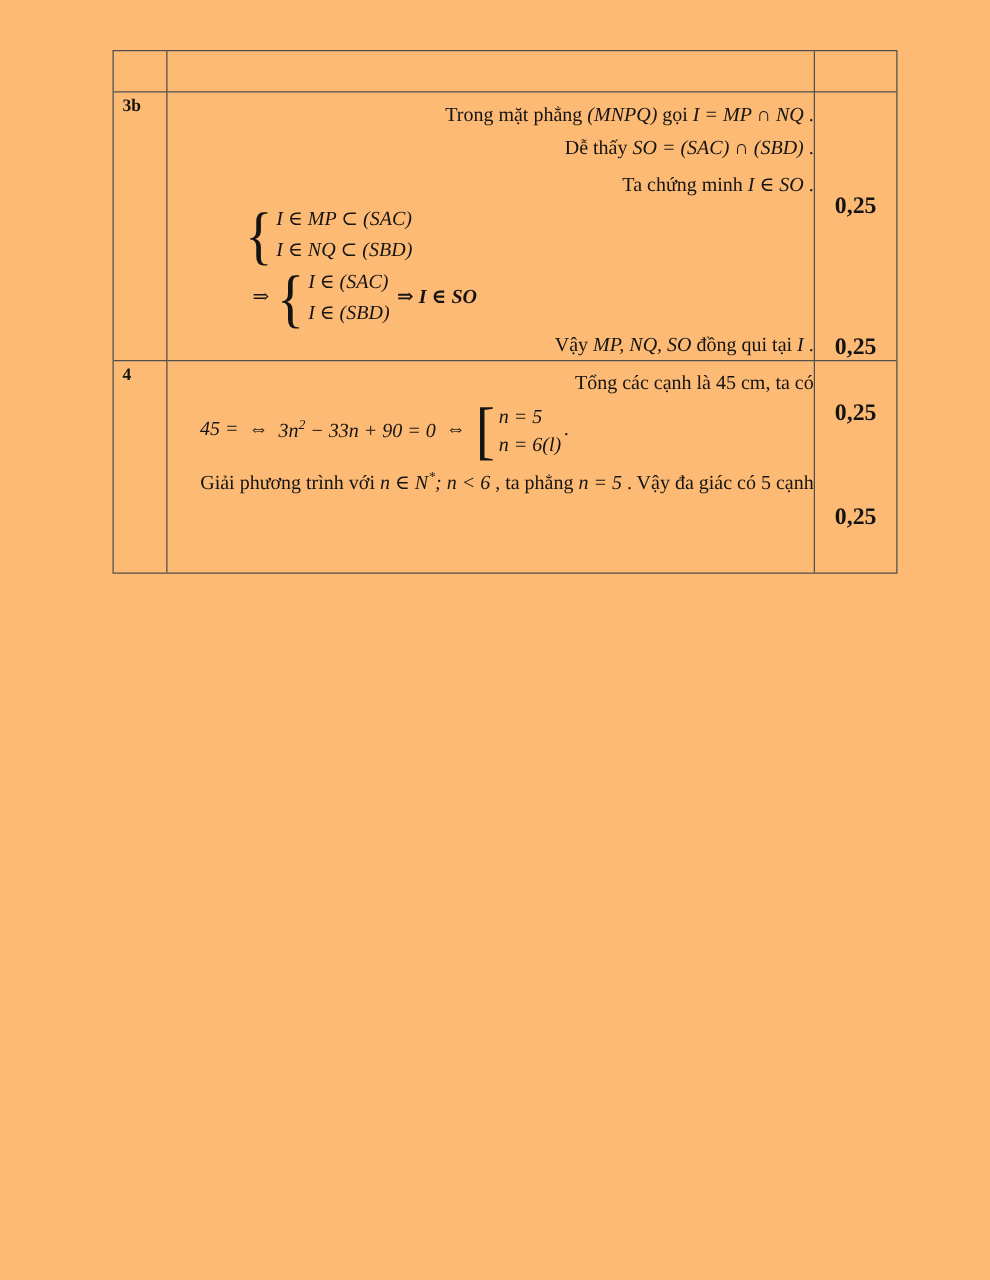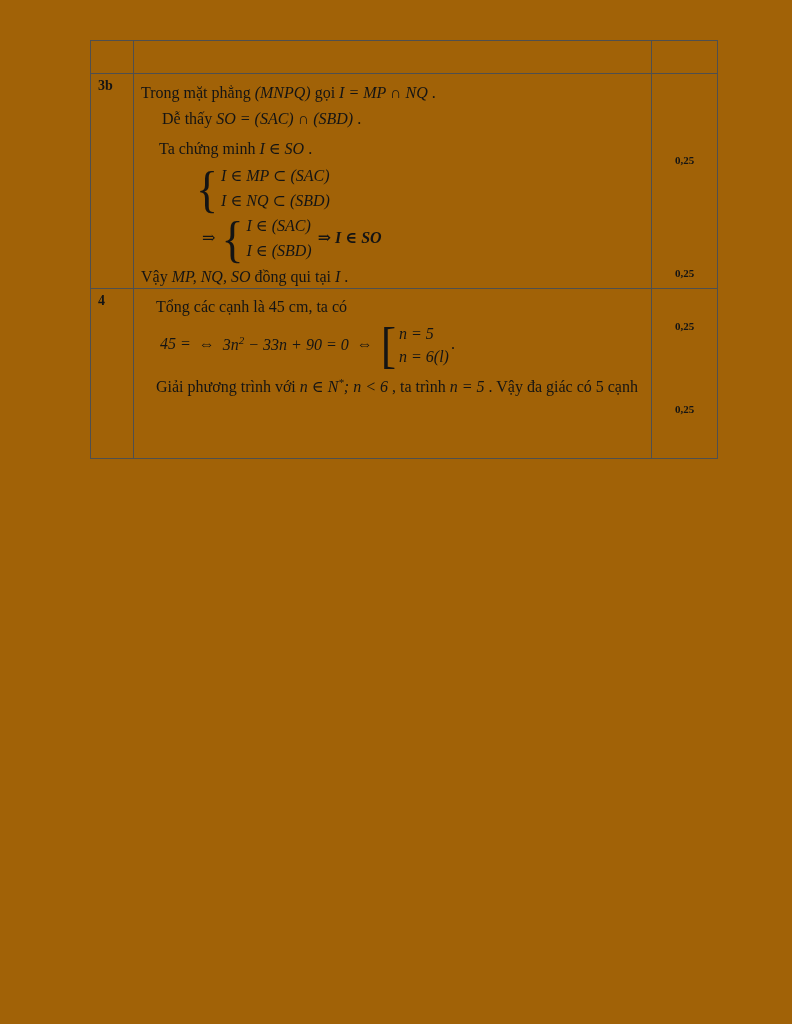--- a/index.html
+++ b/index.html
@@ -2,21 +2,21 @@
 <html><head>
 <meta charset="utf-8">
 <style>
   * { margin:0; padding:0; box-sizing:border-box; }
   html,body { background:#ffffff; }
   body {
     width:792px; height:1024px;
     font-family:"Liberation Serif","DejaVu Serif",serif;
     color:#141414;
   }
-  .page { position:relative; width:792px; height:1024px; background:#a16207; overflow:hidden; }
+  .page { position:relative; width:792px; height:1024px; background:#fdba74; overflow:hidden; }
 
   .tbl {
     position:absolute; left:90px; top:40px;
     width:628px;
     display:grid;
     grid-template-columns:43px 518px 65px;
     grid-template-rows:33px 215px 169px;
     border:1px solid #4f4f4f;
   }
   .cell { border-right:1px solid #4f4f4f; border-bottom:1px solid #4f4f4f; overflow:hidden; }
@@ -24,21 +24,21 @@
   .cell.lastrow { border-bottom:none; }
 
   .idcell { font-weight:bold; font-size:14px; padding:4px 0 0 7px; }
 
   .content { font-size:16px; line-height:1.3; }
   .rm { font-style:normal; }
   .mt { font-style:italic; }
   sub { font-size:11px; font-style:italic; }
   sup { font-size:11px; }
 
-  .ln { white-space:nowrap; }
+  .ln { white-space:nowrap;text-align:right; }
   .ln-3b-1 { margin:9px 0 0 7px; }
   .ln-3b-2 { margin:9px 0 0 25px; }
   .ln-3b-3 { margin:5px 0 0 28px; }
   .ln-3b-6 { margin:5px 0 0 7px; }
 
   .sys { display:flex; align-items:center; }
   .sys1 { margin:6px 0 0 62px; }
   .sys2 { margin:3px 0 0 68px; }
   .brace, .bracket {
     font-size:46px; font-weight:400; line-height:46px;
@@ -58,21 +58,21 @@
   .eqline { display:flex; align-items:center; margin:4px 0 0 26px; }
   .frac { display:inline-flex; flex-direction:column; text-align:center; margin:0 4px; }
   .frac .num { border-bottom:1px solid #141414; padding:0 3px 1px 3px; line-height:20px; }
   .frac .den { line-height:20px; }
   .iff { margin:0 8px; font-style:normal; }
   .cases { display:inline-flex; align-items:center; }
   .case-rows { display:inline-flex; flex-direction:column; gap:2px; }
   .case-rows .mt { line-height:21px; }
   .enddot { align-self:center; margin-left:2px; }
 
-  .ptcell { position:relative; font-weight:bold; font-size:11px; }
+  .ptcell { position:relative; font-weight:bold; font-size:19px; }
   .pt { position:absolute; left:0; width:100%; text-align:center; }
   .pt-3b-1 { top:80px; }
   .pt-3b-2 { top:193px; }
   .pt-4-1 { top:31px; }
   .pt-4-2 { top:114px; }
 </style>
 </head>
 <body>
 
 <div class="page">
@@ -133,21 +133,21 @@
         <span class="cases">
           <span class="bracket">[</span>
           <span class="case-rows">
             <span class="mt">n = 5</span>
             <span class="mt">n = 6(l)</span>
           </span>
         </span>
         <span class="rm enddot">.</span>
       </div>
       <div class="ln ln-4-5">
-        <span class="rm">Giải phương trình với </span><span class="mt"><span>n ∈ N</span><sup>*</sup><span>; n &lt; 6</span></span><span class="rm"> , ta trình </span><span class="mt">n = 5</span><span class="rm"> . Vậy đa giác có 5 cạnh</span>
+        <span class="rm">Giải phương trình với </span><span class="mt"><span>n ∈ N</span><sup>*</sup><span>; n &lt; 6</span></span><span class="rm"> , ta phẳng </span><span class="mt">n = 5</span><span class="rm"> . Vậy đa giác có 5 cạnh</span>
       </div>
     </div>
     <div class="cell lastcol lastrow ptcell">
       <span class="pt pt-4-1">0,25</span>
       <span class="pt pt-4-2">0,25</span>
     </div>
 
   </div>
 </div>
 

